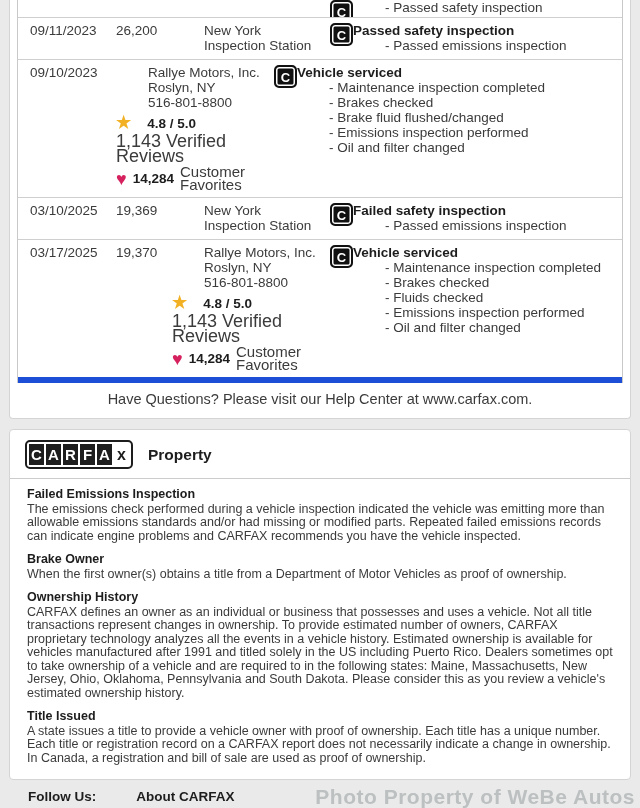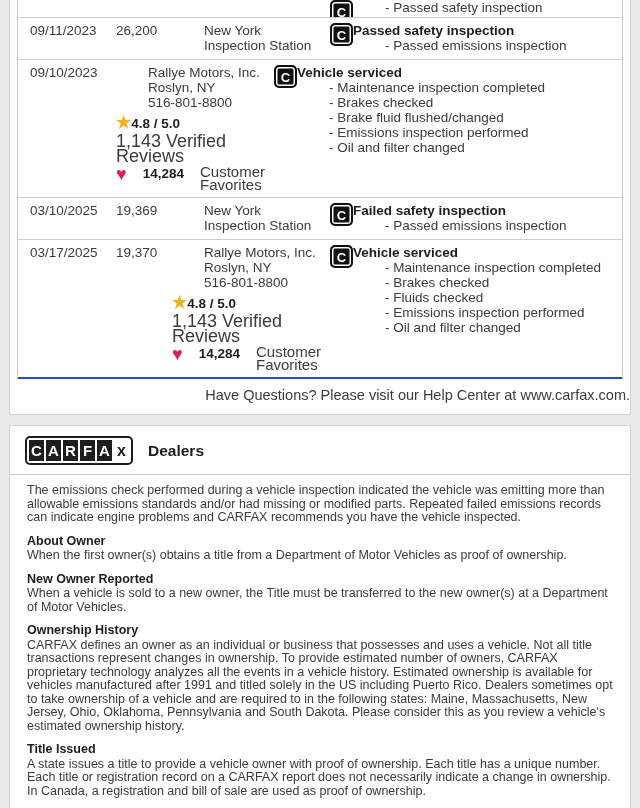--- a/index.html
+++ b/index.html
@@ -23,41 +23,41 @@
   
   .table {
     border:1px solid #c9c9c9;
     margin:7px 7px 0 7px;
   }
   .row {
     display:flex;
     padding:5px 0 6px 12px;
     border-bottom:1px solid #cfcfcf;
   }
-  .row:last-child { border-bottom:2px solid #1d4ed8; margin-bottom:-1px; }
+  .row:last-child { border-bottom:6px solid #1d4ed8; margin-bottom:-1px; }
   .row.partial { height:20px; overflow:hidden; padding-top:2px; }
   .c-date  { width:86px; }
   .c-miles { width:56px; }
   .c-source{ width:158px; }
   .c-icon  { width:33px; padding-top:1px; }
   .c-details{ flex:1; padding-right:8px; }
   .details-title { font-weight:bold; color:#1d1d1d; }
   .src-lines div, .details-items div { margin:0;padding-left:32px; }
-  .rating { display:flex; align-items:center; gap:0; margin-top:5px; font-weight:bold; color:#1d1d1d; }
+  .rating { display:flex; align-items:center; gap:16px; margin-top:5px; font-weight:bold; color:#1d1d1d; }
   .star-icon::before { content:"★"; }
   .star-icon { color:var(--star,#f2b124); font-size:17px; line-height:16px; }
   .reviews { font-size:18px; margin-top:3px; }
-  .favorites { display:flex; align-items:flex-start; gap:16px; margin-top:2px; }
+  .favorites { display:flex; align-items:center; gap:6px; margin-top:2px; }
   .heart-icon::before { content:"♥"; }
   .heart-icon { color:var(--heart,#d6215f); font-size:18px; line-height:16px; }
   .fav-count { font-weight:bold; color:#1d1d1d; }
   .fav-label { font-size:15px; line-height:12.5px; width:62px; }
 
   .help-line {
-    text-align:right;
+    text-align:center;
     font-size:14.5px;
     padding:9px 0 11px 0;
     color:#3b3b3b;
   }
 
   
   .glossary-card { margin-top:10px; }
   .glossary-header {
     display:flex; align-items:center; gap:15px;
     padding:10px 15px 9px 15px;
@@ -256,36 +256,33 @@
   <section class="card glossary-card">
     <header class="glossary-header">
       <span class="carfax-logo">
           <span class="logo-cell">C</span>
           <span class="logo-cell">A</span>
           <span class="logo-cell">R</span>
           <span class="logo-cell">F</span>
           <span class="logo-cell">A</span>
           <span class="logo-cell inv">x</span>
         </span>
-      <h2 class="glossary-title">Dealers</h2>
+      <h2 class="glossary-title">Property</h2>
     </header>
     <div class="glossary-body">
   <div class="g-entry">
+    <div class="term">Failed Emissions Inspection</div>
     <div class="def">The emissions check performed during a vehicle inspection indicated the vehicle was emitting more than allowable emissions standards and/or had missing or modified parts. Repeated failed emissions records can indicate engine problems and CARFAX recommends you have the vehicle inspected.</div>
   </div>
 
   <div class="g-entry">
-    <div class="term">About Owner</div>
+    <div class="term">Brake Owner</div>
     <div class="def">When the first owner(s) obtains a title from a Department of Motor Vehicles as proof of ownership.</div>
   </div>
 
-  <div class="g-entry">
-    <div class="term">New Owner Reported</div>
-    <div class="def">When a vehicle is sold to a new owner, the Title must be transferred to the new owner(s) at a Department of Motor Vehicles.</div>
-  </div>
 
   <div class="g-entry">
     <div class="term">Ownership History</div>
     <div class="def">CARFAX defines an owner as an individual or business that possesses and uses a vehicle. Not all title transactions represent changes in ownership. To provide estimated number of owners, CARFAX proprietary technology analyzes all the events in a vehicle history. Estimated ownership is available for vehicles manufactured after 1991 and titled solely in the US including Puerto Rico. Dealers sometimes opt to take ownership of a vehicle and are required to in the following states: Maine, Massachusetts, New Jersey, Ohio, Oklahoma, Pennsylvania and South Dakota. Please consider this as you review a vehicle's estimated ownership history.</div>
   </div>
 
   <div class="g-entry">
     <div class="term">Title Issued</div>
     <div class="def">A state issues a title to provide a vehicle owner with proof of ownership. Each title has a unique number. Each title or registration record on a CARFAX report does not necessarily indicate a change in ownership. In Canada, a registration and bill of sale are used as proof of ownership.</div>
   </div>

